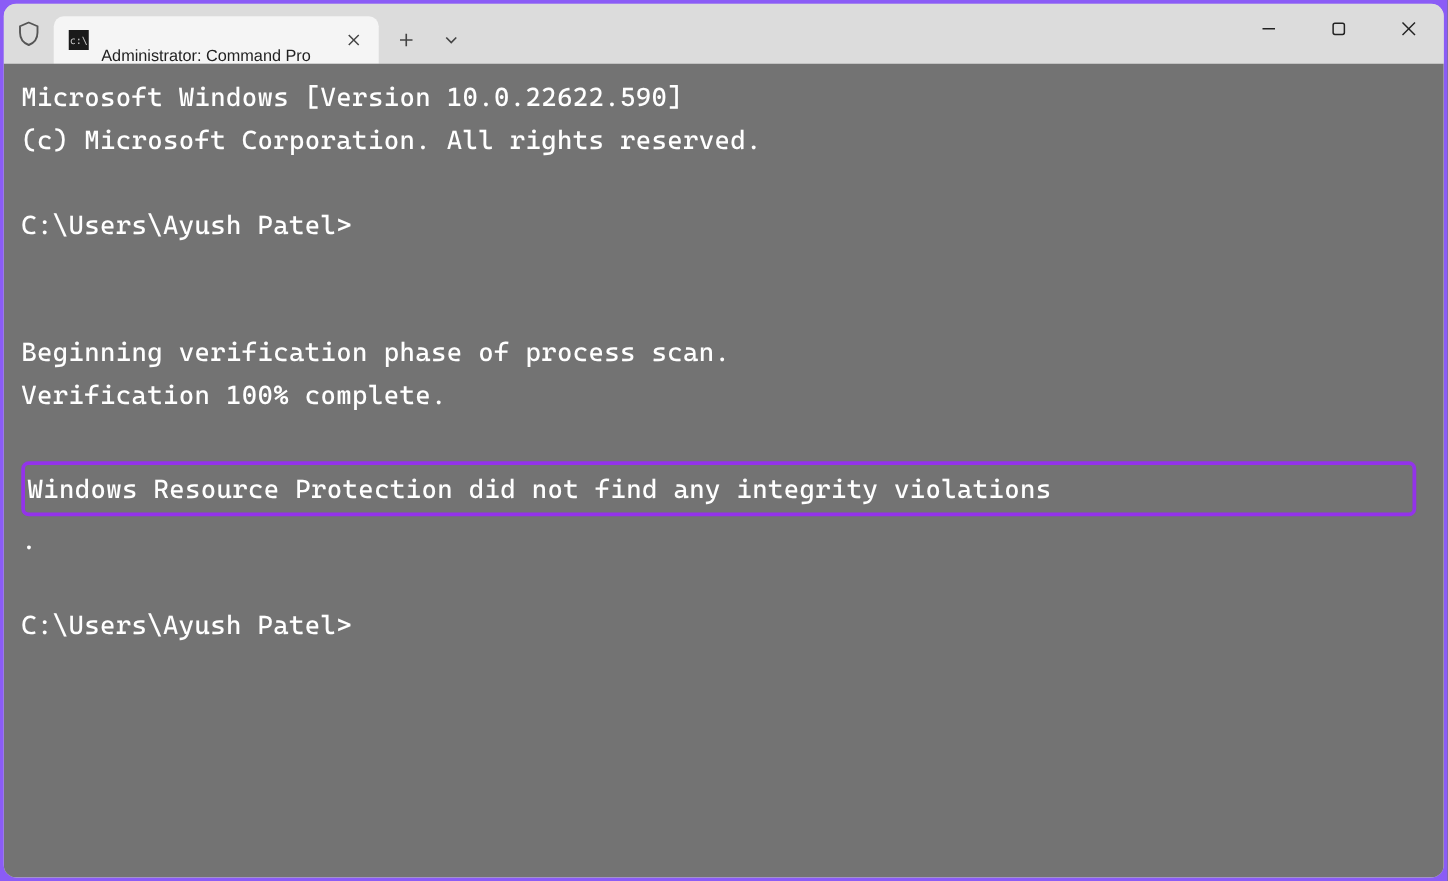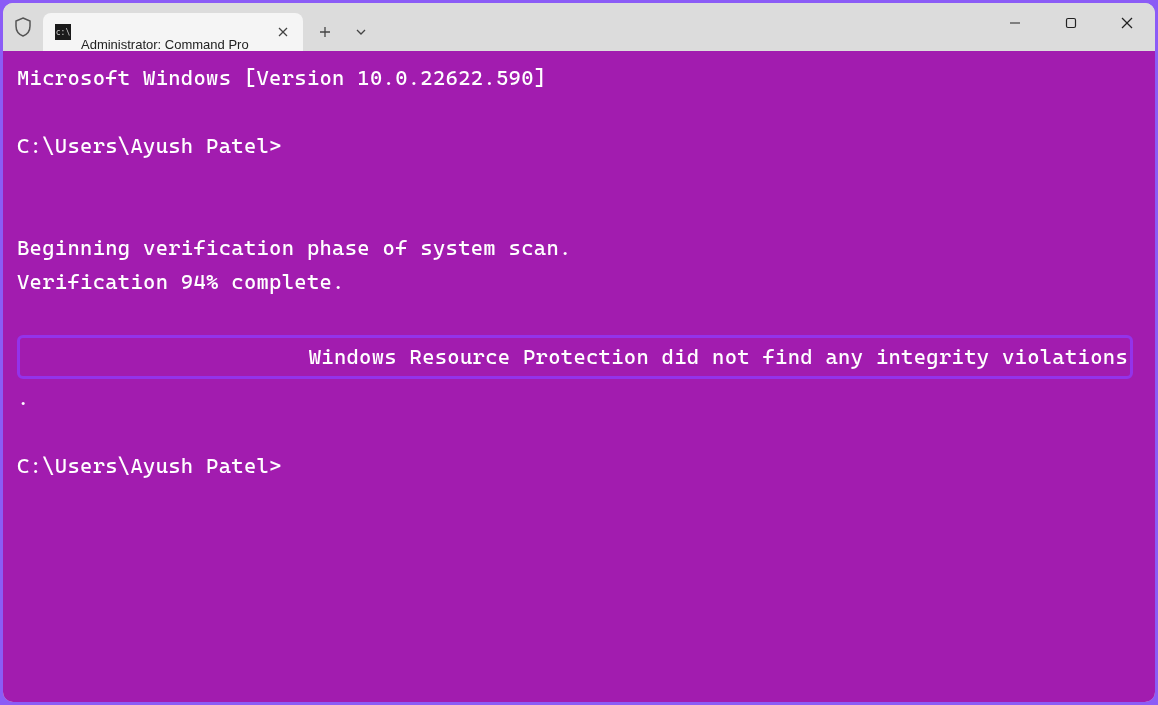--- a/index.html
+++ b/index.html
@@ -108,42 +108,41 @@
     .win-btn {
       width: 56px;
       height: 40px;
       display: flex;
       align-items: center;
       justify-content: center;
       cursor: pointer;
     }
     .terminal {
       flex: 1;
-      background: #a21caf;
+      background: #737373;
       padding: 10px 14px;
       font-family: 'Cascadia Code', 'Consolas', monospace;
       font-size: 21px;
       line-height: 1.62;
       color: #ffffff;
       overflow: hidden;
       position: relative;
       letter-spacing: 0.3px;
     }
     .terminal-line {
       white-space: pre-wrap;
       word-break: break-all;
     }
     .highlighted {
       border: 3px solid #9333ea;
       border-radius: 6px;
       padding: 2px 2px;
       margin: 2px 0;
       display: inline-block;
       width: calc(100% - 8px);
-      text-align: right;
     }
     .prompt-row {
       display: flex;
     }
   </style>
 </head>
 <body>
 
 <div class="window">
   <div class="titlebar">
@@ -190,25 +189,26 @@
         <svg width="12" height="12" viewBox="0 0 12 12">
           <line x1="1" y1="1" x2="11" y2="11" stroke="#222" stroke-width="1.2"></line>
           <line x1="11" y1="1" x2="1" y2="11" stroke="#222" stroke-width="1.2"></line>
         </svg>
       </div>
     </div>
   </div>
 
   <div class="terminal">
     <div class="terminal-line">Microsoft Windows [Version 10.0.22622.590]</div>
+    <div class="terminal-line">(c) Microsoft Corporation. All rights reserved.</div>
     <div class="terminal-line">&nbsp;</div>
     <div class="terminal-line prompt-row"><span>C:\Users\Ayush Patel&gt;</span></div>
     <div class="terminal-line">&nbsp;</div>
     <div class="terminal-line">&nbsp;</div>
-    <div class="terminal-line">Beginning verification phase of system scan.</div>
-    <div class="terminal-line">Verification 94% complete.</div>
+    <div class="terminal-line">Beginning verification phase of process scan.</div>
+    <div class="terminal-line">Verification 100% complete.</div>
     <div class="terminal-line">&nbsp;</div>
     <div><span class="highlighted terminal-line">Windows Resource Protection did not find any integrity violations</span></div>
     <div class="terminal-line">.</div>
     <div class="terminal-line">&nbsp;</div>
     <div class="terminal-line">C:\Users\Ayush Patel&gt;</div>
   </div>
 </div>
 
 </body></html>

